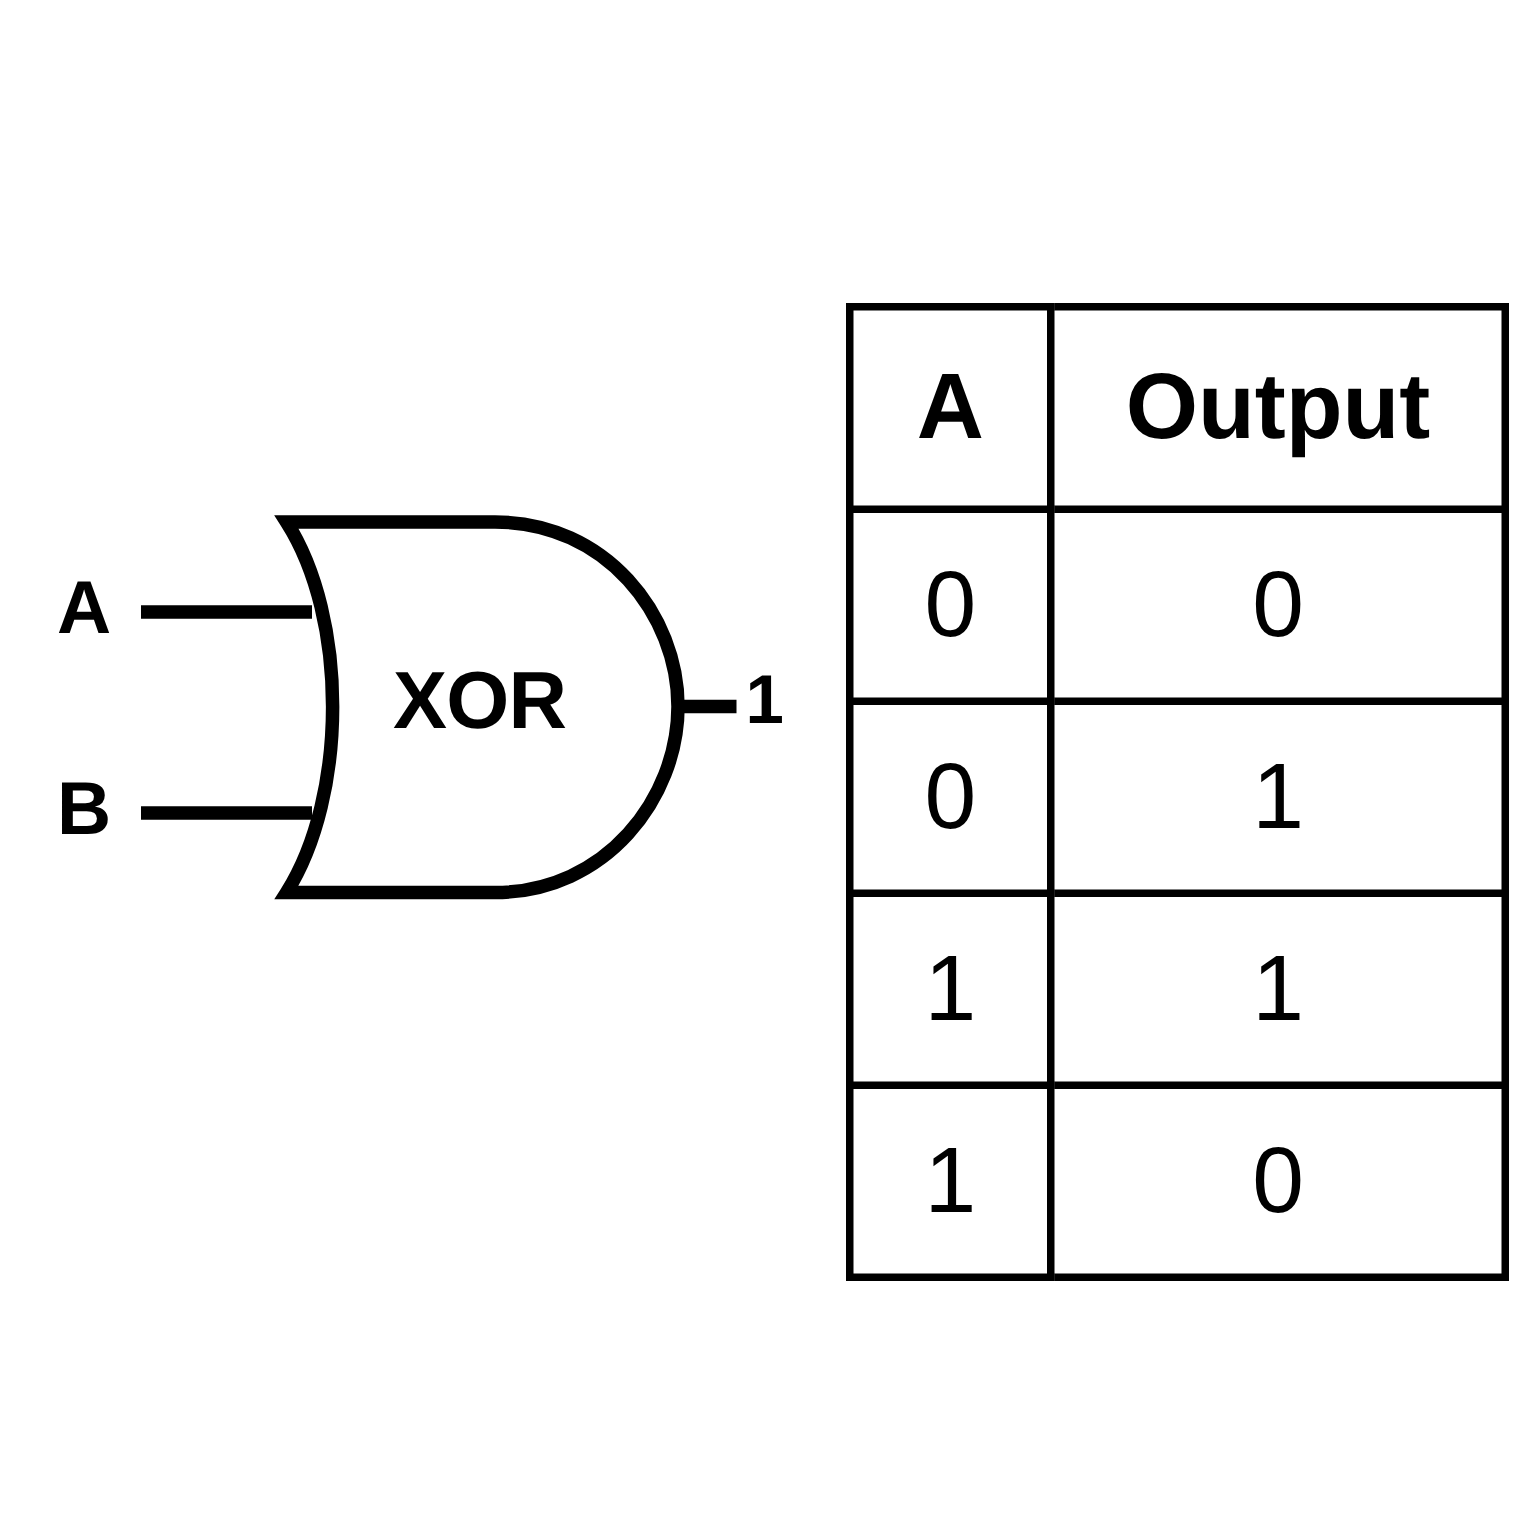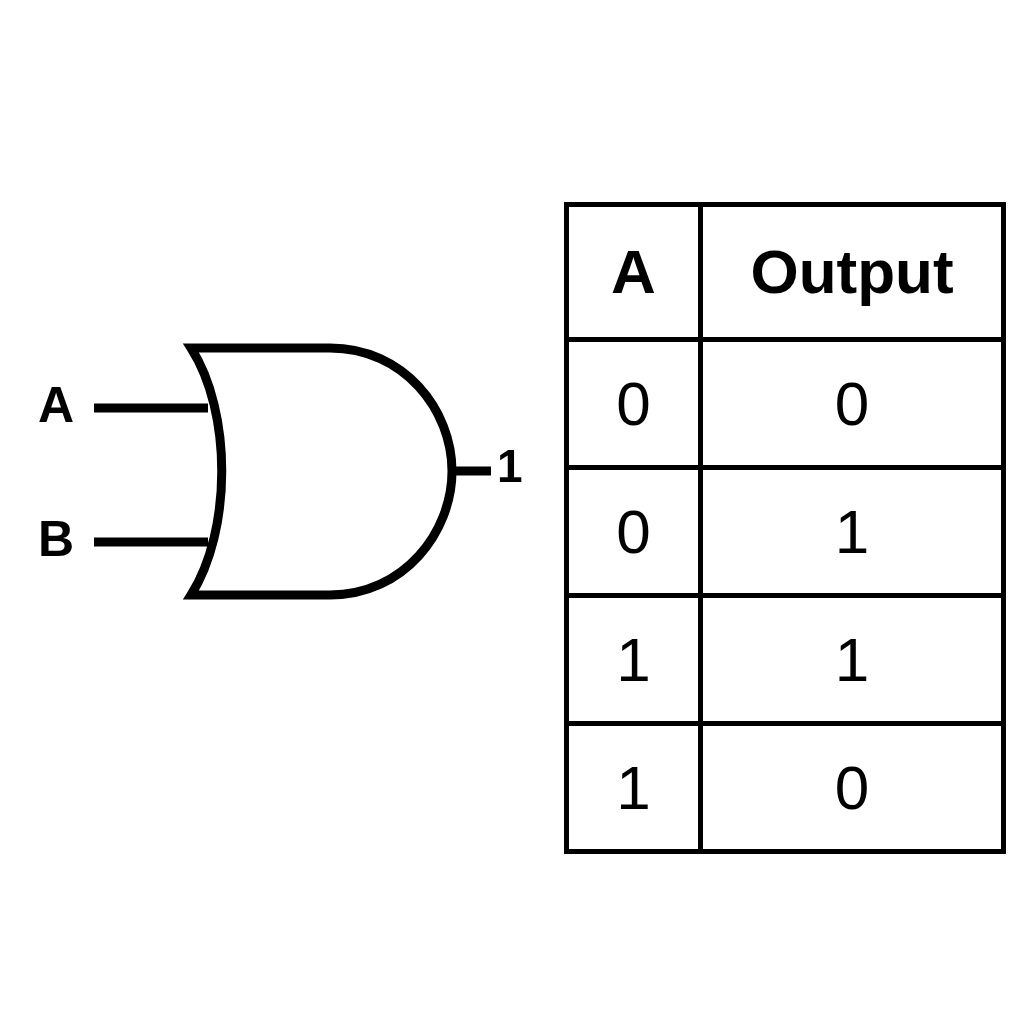--- a/index.html
+++ b/index.html
@@ -120,20 +120,21 @@
                C 232 530, 232 412, 191 348
                Z" fill="#ffffff" stroke="#000000" stroke-width="9" stroke-linejoin="miter" stroke-linecap="butt"></path>
 
       <line x1="452" y1="471" x2="491" y2="471" stroke="#000000" stroke-width="9" stroke-linecap="butt"></line>
     </svg>
 
     <span id="input-a-label" class="gate-label-text">A</span>
 
     <span id="input-b-label" class="gate-label-text">B</span>
 
+    <span id="gate-body-label" class="gate-label-text">XOR</span>
 
     <span id="output-value-label" class="gate-label-text">1</span>
   </div>
 
   <table id="truth-table">
     <colgroup>
       <col class="col-a">
       <col class="col-out">
     </colgroup>
     <thead>

